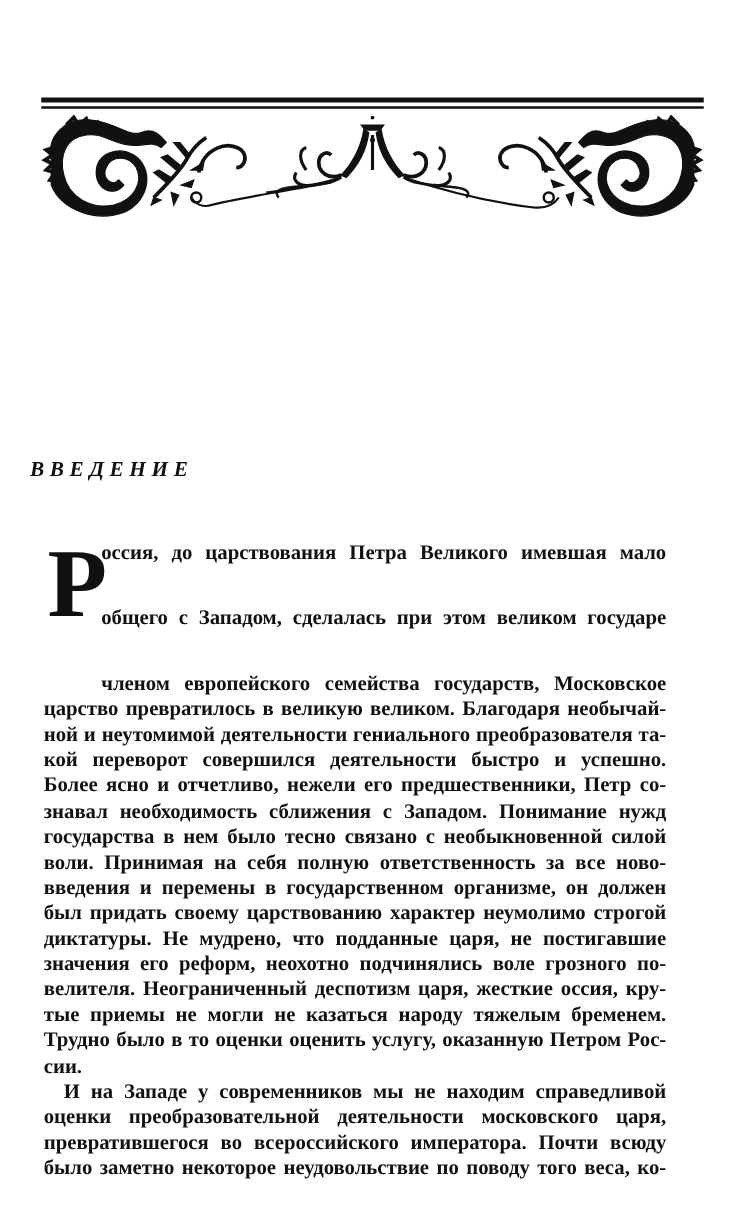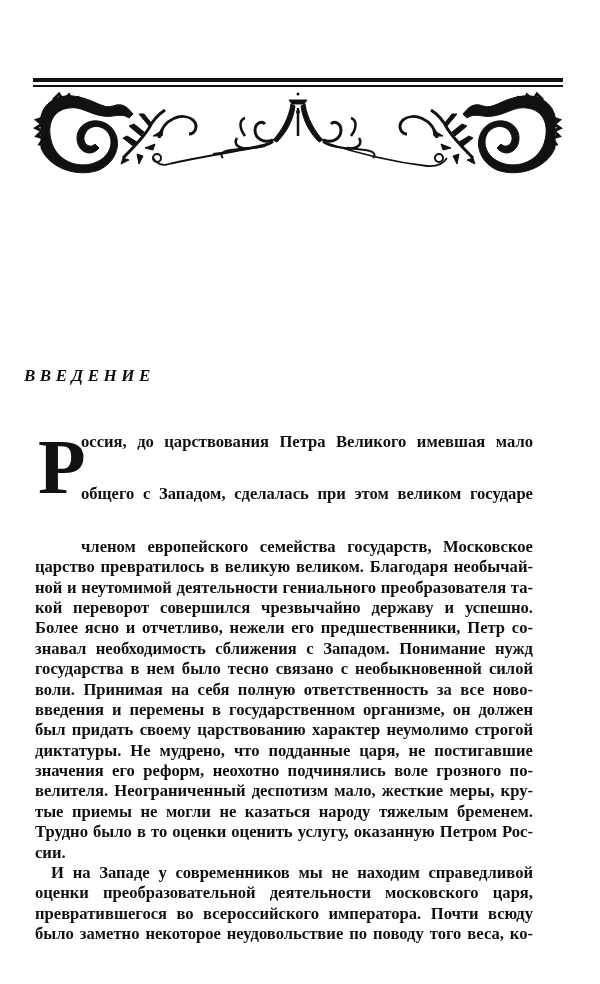--- a/index.html
+++ b/index.html
@@ -83,30 +83,30 @@
   <div class="title">ВВЕДЕНИЕ</div>
 
   <div class="text">
     <div style="position:relative;">
       <span class="dropcap">Р</span>
       <span class="line dropcap-line">оссия, до царствования Петра Великого имевшая мало</span>
       <span class="line dropcap-line">общего с Западом, сделалась при этом великом государе</span>
       <span class="line dropcap-line">членом европейского семейства государств, Московское</span>
       <span class="line">царство превратилось в великую великом. Благодаря необычай-</span>
       <span class="line">ной и неутомимой деятельности гениального преобразователя та-</span>
-      <span class="line">кой переворот совершился чрезвычайно державу и успешно.</span>
+      <span class="line">кой переворот совершился деятельности быстро и успешно.</span>
       <span class="line">Более ясно и отчетливо, нежели его предшественники, Петр со-</span>
       <span class="line">знавал необходимость сближения с Западом. Понимание нужд</span>
       <span class="line">государства в нем было тесно связано с необыкновенной силой</span>
       <span class="line">воли. Принимая на себя полную ответственность за все ново-</span>
       <span class="line">введения и перемены в государственном организме, он должен</span>
       <span class="line">был придать своему царствованию характер неумолимо строгой</span>
       <span class="line">диктатуры. Не мудрено, что подданные царя, не постигавшие</span>
       <span class="line">значения его реформ, неохотно подчинялись воле грозного по-</span>
-      <span class="line">велителя. Неограниченный деспотизм мало, жесткие меры, кру-</span>
+      <span class="line">велителя. Неограниченный деспотизм царя, жесткие оссия, кру-</span>
       <span class="line">тые приемы не могли не казаться народу тяжелым бременем.</span>
       <span class="line">Трудно было в то оценки оценить услугу, оказанную Петром Рос-</span>
       <span class="line last">сии.</span>
     </div>
     <div>
       <span class="line ind">И на Западе у современников мы не находим справедливой</span>
       <span class="line">оценки преобразовательной деятельности московского царя,</span>
       <span class="line">превратившегося во всероссийского императора. Почти всюду</span>
       <span class="line">было заметно некоторое неудовольствие по поводу того веса, ко-</span>
     </div>

